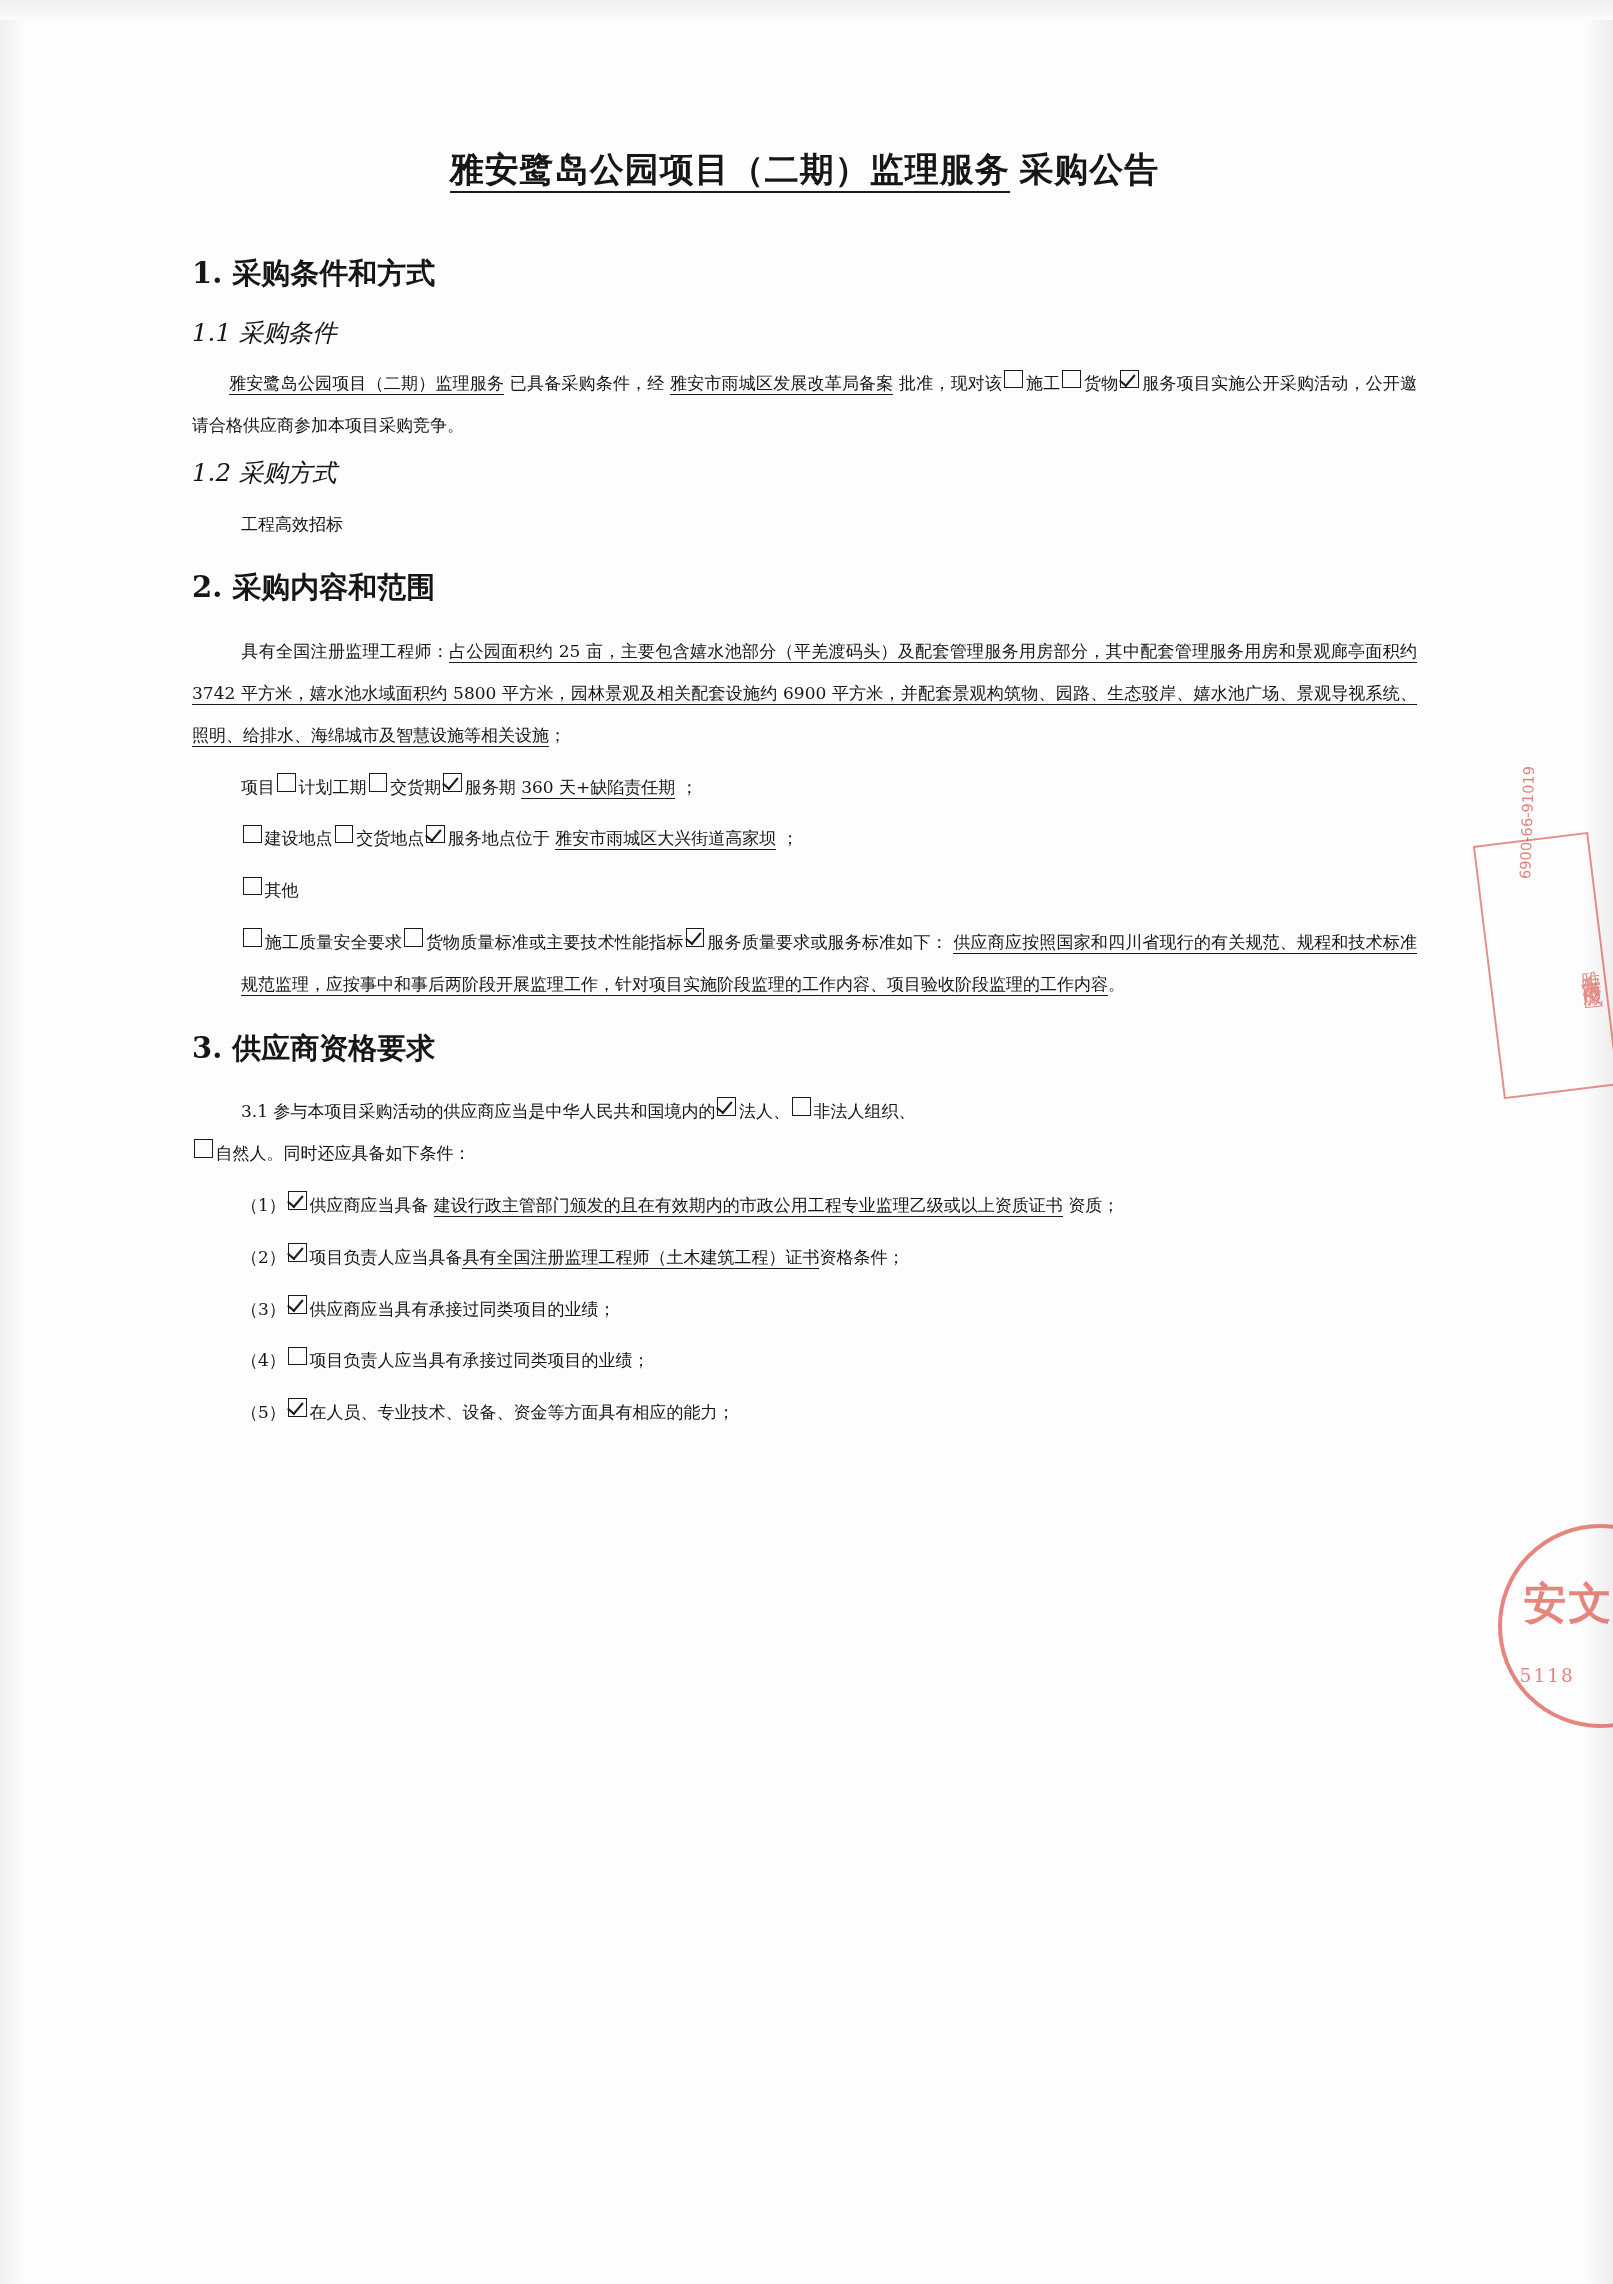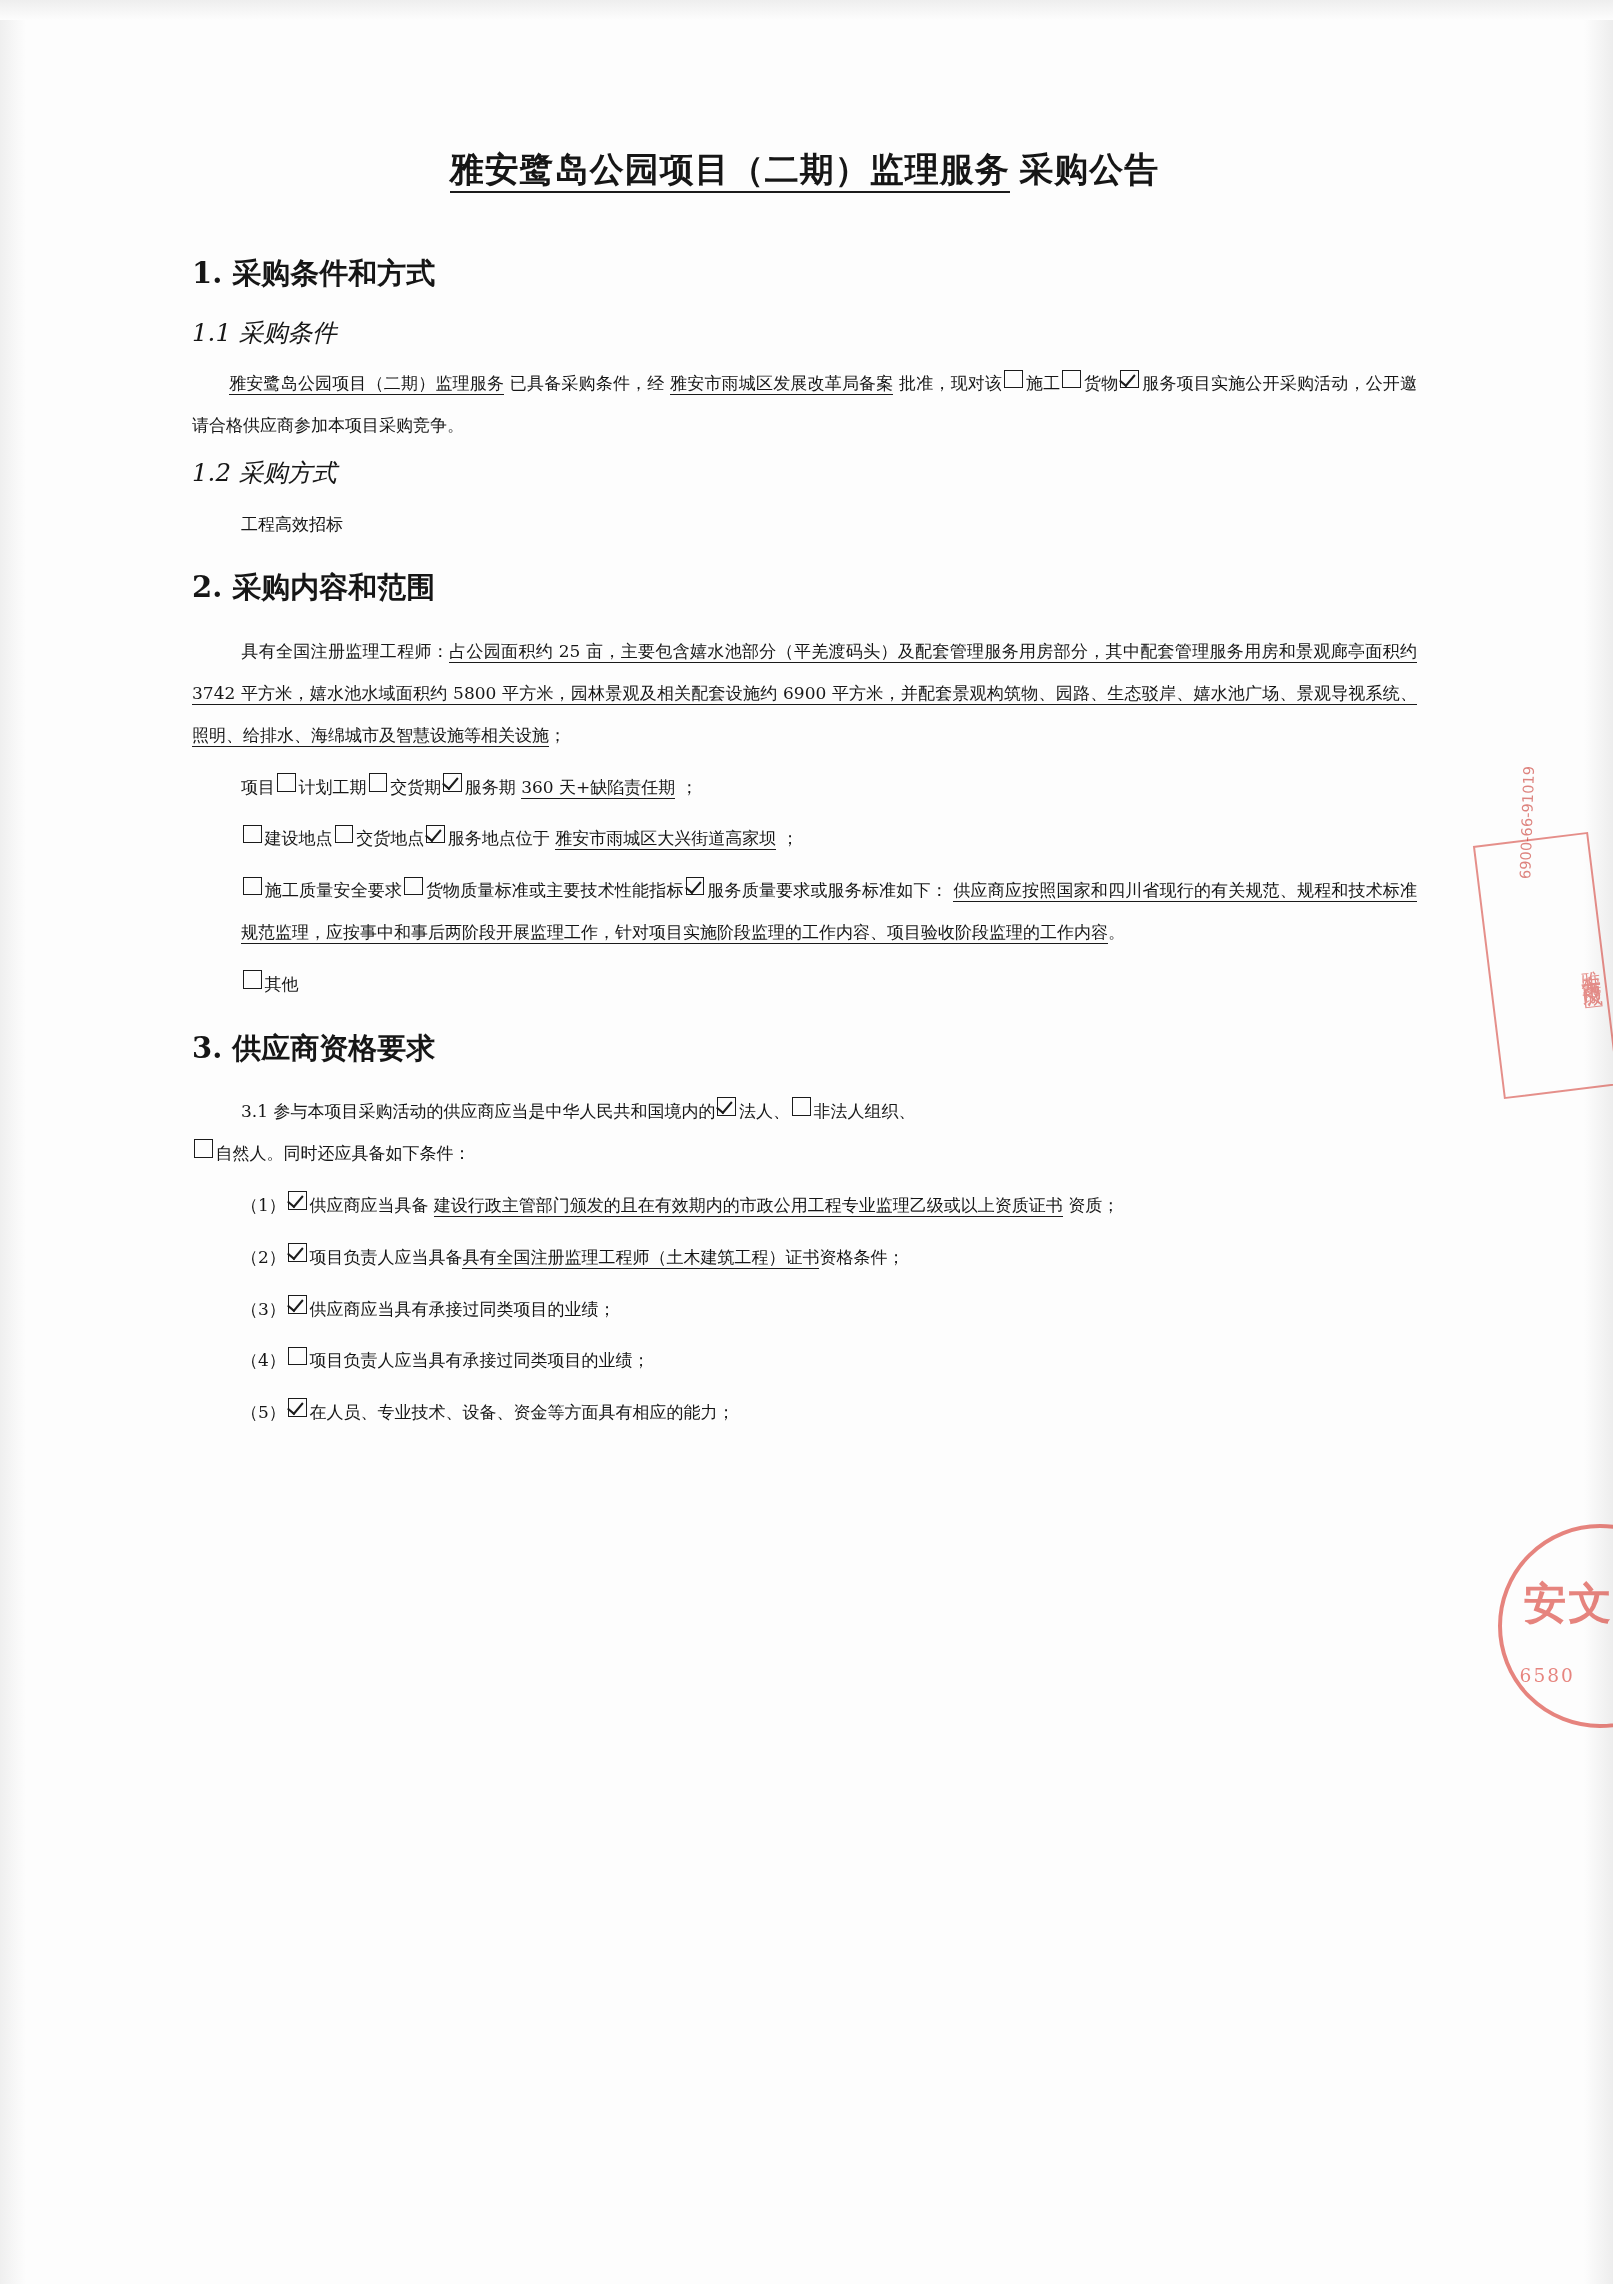--- a/index.html
+++ b/index.html
@@ -150,21 +150,21 @@
 
 <div class="page">
   <div class="paper-edge-left"></div>
   <div class="paper-edge-right"></div>
   <div class="paper-edge-top"></div>
 
   <div class="stamp stamp-code">6900-66-91019</div>
   <div class="stamp stamp-sq">雅安市雨城区</div>
   <div class="stamp stamp-round">
     <div class="rt">安文</div>
-    <div class="rn">6580</div>
+    <div class="rn">5118</div>
   </div>
 
   <div class="content">
 
     <div class="doc-title">
       <span class="ul">雅安鹭岛公园项目（二期）监理服务</span>
       <span>采购公告</span>
     </div>
 
     <h2 class="sec">1. 采购条件和方式</h2>
@@ -191,26 +191,26 @@
       <span>；</span>
     </p>
 
     <p class="indent-blk">
       <span class="cb"></span><span>建设地点</span><span class="cb"></span><span>交货地点</span><span class="cb checked"></span><span>服务地点位于</span>
       <span class="u">雅安市雨城区大兴街道高家坝</span>
       <span>；</span>
     </p>
 
     <p class="indent-blk">
+      <span class="cb"></span><span>其他</span>
+    </p>
+
+    <p class="indent-blk">
       <span class="cb"></span><span>施工质量安全要求</span><span class="cb"></span><span>货物质量标准或主要技术性能指标</span><span class="cb checked"></span><span>服务质量要求或服务标准如下：</span>
       <span class="u">供应商应按照国家和四川省现行的有关规范、规程和技术标准规范监理，应按事中和事后两阶段开展监理工作，针对项目实施阶段监理的工作内容、项目验收阶段监理的工作内容</span><span>。</span>
-    </p>
-
-    <p class="indent-blk">
-      <span class="cb"></span><span>其他</span>
     </p>
 
     <div class="small-gap"></div>
 
     <h2 class="sec">3.  供应商资格要求</h2>
     <p>
       <span style="display:inline-block;width:49px"></span><span>3.1 参与本项目采购活动的供应商应当是中华人民共和国境内的</span><span class="cb checked"></span><span>法人、</span><span class="cb"></span><span>非法人组织、</span><br>
       <span class="cb"></span><span>自然人。</span><span>同时还应具备如下条件：</span>
     </p>
 

